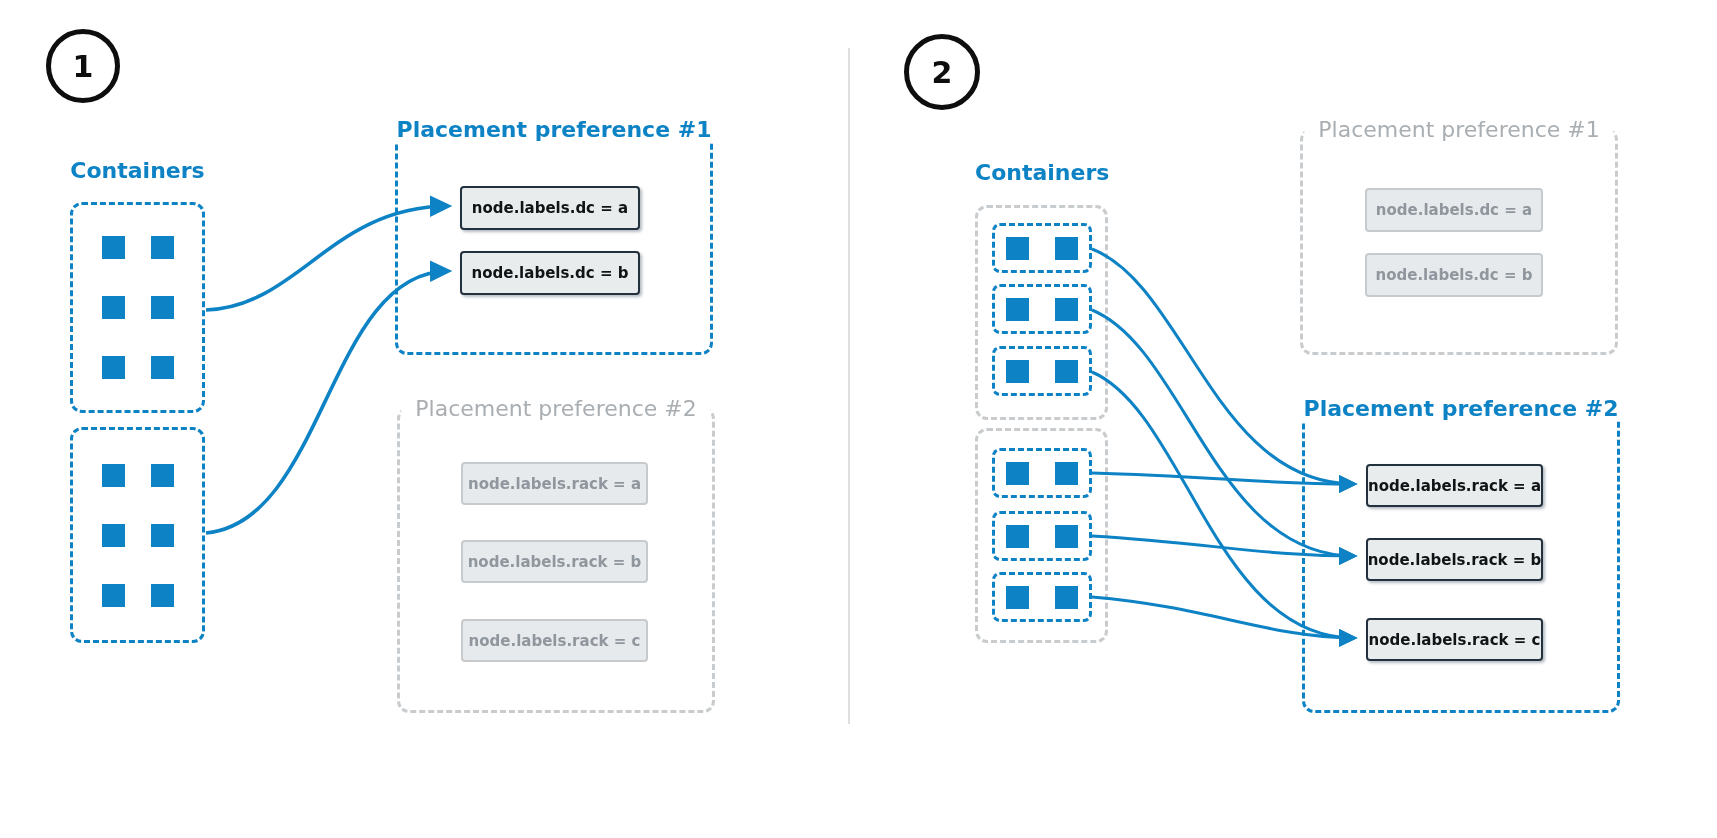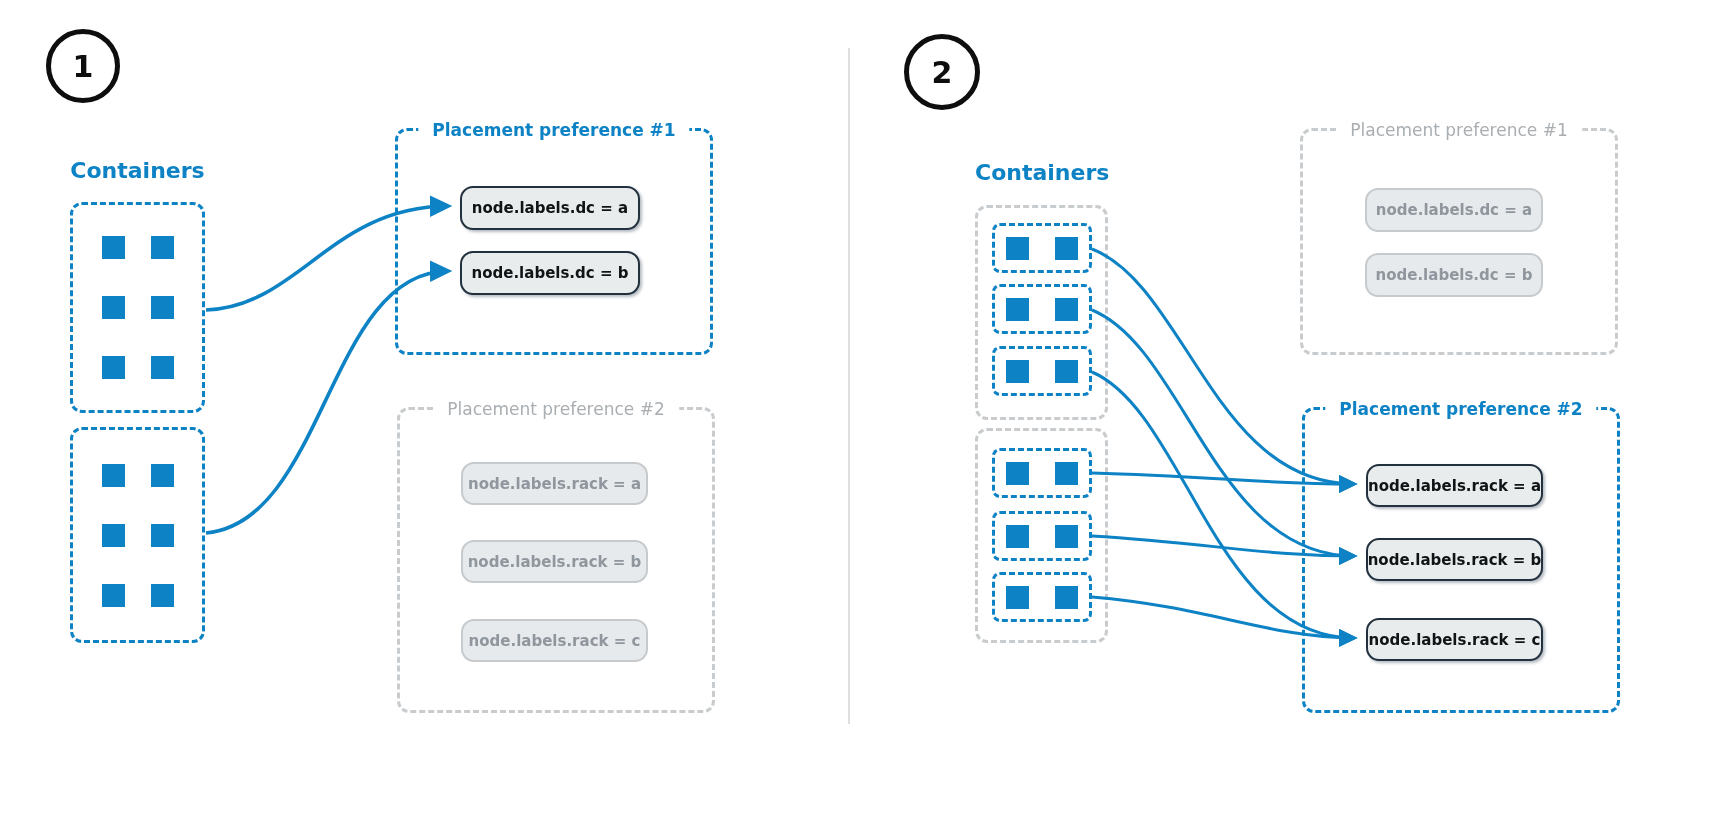--- a/index.html
+++ b/index.html
@@ -37,26 +37,26 @@
     display:flex;align-items:center;justify-content:center;gap:26px;
   }
   .sq{width:23px;height:23px;background:var(--blue);}
   .pref{
     position:absolute;border-radius:12px;
   }
   .pref.active{border:3px dashed var(--blue);}
   .pref.inactive{border:3px dashed var(--gray-line);}
   .pref-title{
     position:absolute;top:-13px;left:50%;transform:translateX(-50%);
-    background:#fff;padding:0 14px;white-space:nowrap;font-size:17px;line-height:24px;text-align:center;
+    background:#fff;padding:0 14px;white-space:nowrap;font-size:22px;line-height:24px;text-align:center;
   }
   .pref.active .pref-title{color:var(--blue);font-weight:bold;}
   .pref.inactive .pref-title{color:var(--gray-text);font-weight:normal;}
   .chip{
-    position:absolute;border-radius:13px;display:flex;align-items:center;justify-content:center;
+    position:absolute;border-radius:4px;display:flex;align-items:center;justify-content:center;
     font-size:15px;font-weight:bold;white-space:nowrap;box-sizing:border-box;
   }
   .chip.active{
     background:var(--chip-fill);border:2px solid var(--chip-border-dark);color:var(--ink);
     box-shadow:2px 2px 3px rgba(40,60,80,.35);
   }
   .chip.inactive{
     background:#e7eaec;border:2px solid #c7cacc;color:var(--gray-label);
   }
   .divider{

